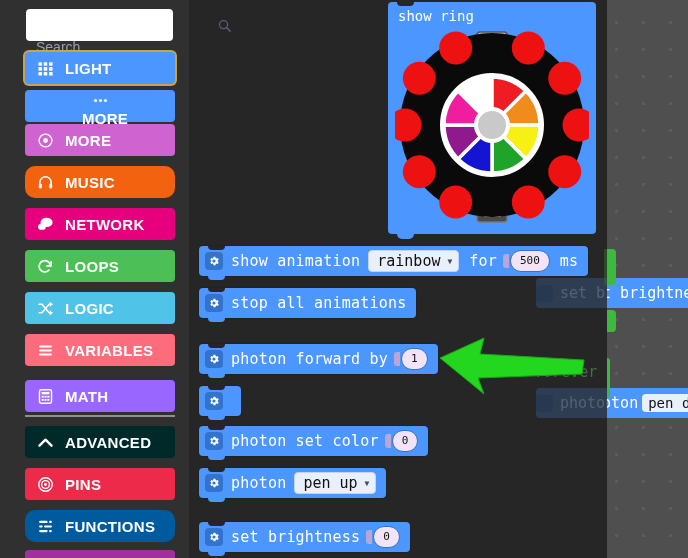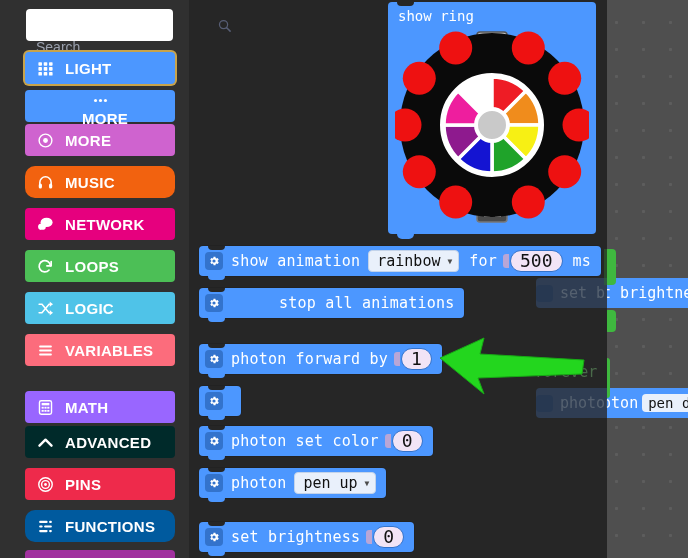--- a/index.html
+++ b/index.html
@@ -83,21 +83,21 @@
   }
   .gear svg { width: 12px; height: 12px; display: block; }
   .lbl { letter-spacing: .2px; }
   .num-field {
     background: #f2e4f6; color: #111;
     border: 1px solid #3373cc;
     border-radius: 12px;
     padding: 0px 9px;
     margin-left: 8px;
     font-family: "DejaVu Sans Mono", monospace;
-    font-size: 18px;
+    font-size: 11px;
     line-height: 20px;
     min-width: 24px; text-align: center;
   }
   .dropdown-field {
     background: #e9f0fb; color: #111;
     border: 1px solid #c3d3ea;
     border-radius: 4px;
     padding: 1px 6px 1px 8px;
     margin-left: 8px;
     font-family: "DejaVu Sans Mono", monospace;
@@ -275,21 +275,21 @@
           <span class="lbl">show animation</span>
           <span class="dropdown-field">
             <span>rainbow</span>
             <span class="caret">▼</span>
           </span>
           <span class="lbl inline-word">for</span>
           <span class="plug"></span>
           <span class="num-field">500</span>
           <span class="lbl inline-word">ms</span>
         </div>
-        <div class="pblock" style="left: 10px; top: 288px; gap: 48px;">
+        <div class="pblock" style="left: 10px; top: 288px;">
           <span class="gear">
             <svg viewBox="0 0 24 24">
               <path fill="#ffffff" d="M19.4 13a7.6 7.6 0 000-2l2-1.6-2-3.4-2.4 1a7.6 7.6 0 00-1.7-1l-.4-2.6h-3.9l-.4 2.6c-.6.2-1.2.6-1.7 1l-2.4-1-2 3.4L6.6 11a7.6 7.6 0 000 2l-2 1.6 2 3.4 2.4-1c.5.4 1.1.8 1.7 1l.4 2.6h3.9l.4-2.6c.6-.2 1.2-.6 1.7-1l2.4 1 2-3.4-2-1.6zM12 15.2A3.2 3.2 0 1112 8.8a3.2 3.2 0 010 6.4z"></path>
             </svg>
           </span>
           <span class="lbl">stop all animations</span>
         </div>
         <div class="pblock" style="left: 10px; top: 344px;">
           <span class="gear">
             <svg viewBox="0 0 24 24">
@@ -438,21 +438,21 @@
             <svg viewBox="0 0 24 24">
               <g fill="#fff">
                 <rect x="3" y="5" width="18" height="2.6" rx="1.3"></rect>
                 <rect x="3" y="10.7" width="18" height="2.6" rx="1.3"></rect>
                 <rect x="3" y="16.4" width="18" height="2.6" rx="1.3"></rect>
               </g>
             </svg>
           </span>
           <span>VARIABLES</span>
         </div>
-        <div class="cat" style="top: 391px; background: rgb(153, 102, 255);">
+        <div class="cat" style="top: 380px; background: rgb(153, 102, 255);">
           <span class="cicon">
             <svg viewBox="0 0 24 24">
               <rect x="3.5" y="2.5" width="17" height="19" rx="2.5" fill="none" stroke="#fff" stroke-width="2"></rect>
               <rect x="6.5" y="5.5" width="11" height="3.5" fill="#fff"></rect>
               <g fill="#fff">
                 <rect x="6.5" y="11" width="3" height="2.6"></rect>
                 <rect x="10.5" y="11" width="3" height="2.6"></rect>
                 <rect x="14.5" y="11" width="3" height="2.6"></rect>
                 <rect x="6.5" y="15.4" width="3" height="2.6"></rect>
                 <rect x="10.5" y="15.4" width="3" height="2.6"></rect>

